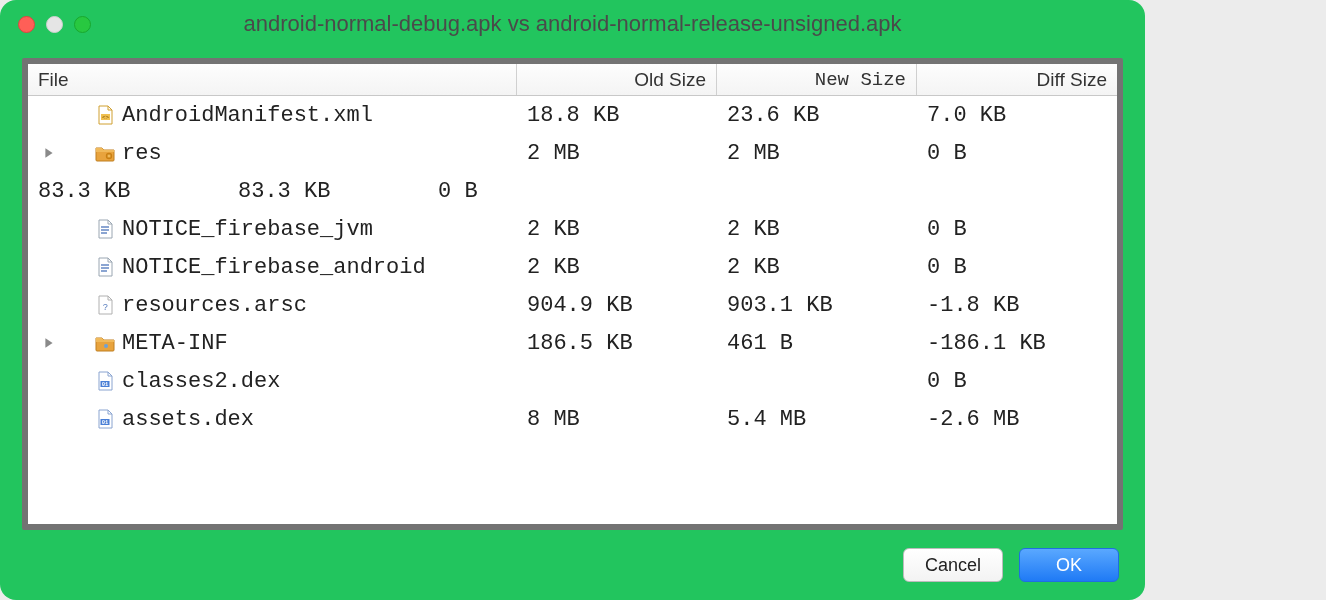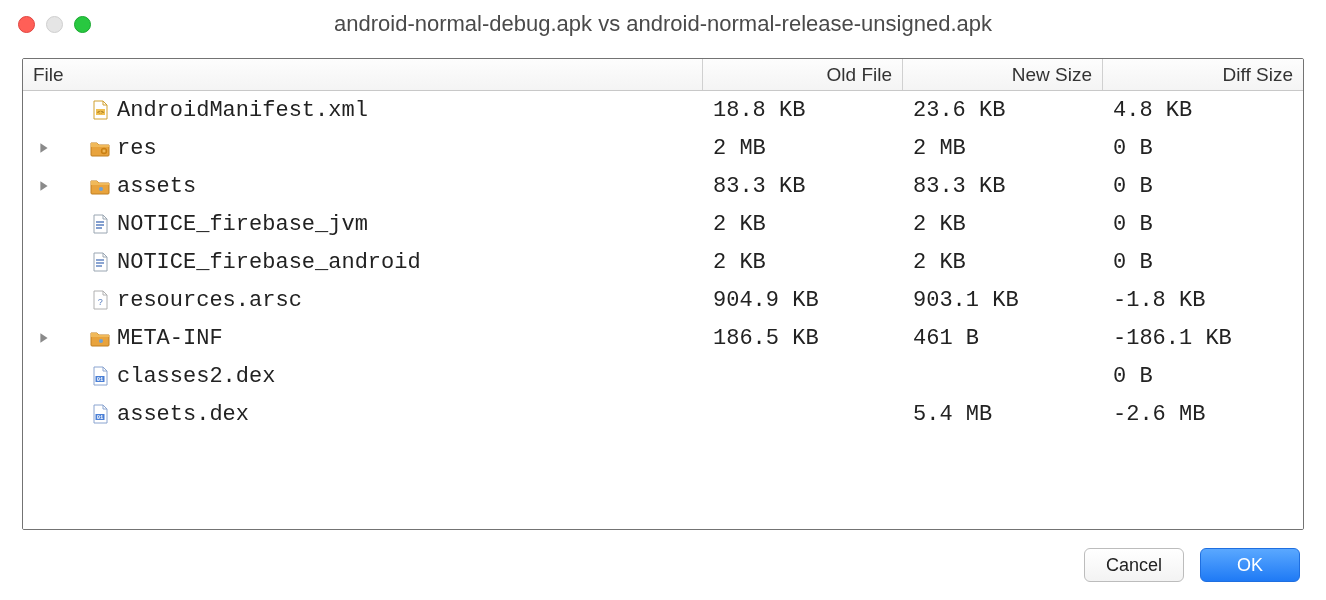--- a/index.html
+++ b/index.html
@@ -1,31 +1,31 @@
 <!DOCTYPE html>
 <html><head>
 <meta charset="utf-8">
 <style>
   html,body{margin:0;padding:0;width:1326px;height:600px;font-family:"Helvetica Neue",Helvetica,Arial,sans-serif;font-size:20px;color:#222;background:#ececec;overflow:hidden;}
   *{box-sizing:border-box;}
-  .window{width:1326px;height:600px;background:#ffffff;display:flex;flex-direction:column;}
+  .window{width:1145px;height:600px;background:#22c55e;display:flex;flex-direction:column;border-radius:16px;}
   .titlebar{height:48px;display:flex;align-items:center;position:relative;border-top-left-radius:8px;border-top-right-radius:8px;}
   .traffic{display:flex;align-items:center;gap:11px;margin-left:18px;}
   .dot{width:17px;height:17px;border-radius:50%;}
   .dot.close{background:#ff5f57;border:1px solid #e04440;}
   .dot.min{background:#e5e5e5;border:1px solid #cfcfcf;}
   .dot.zoom{background:#28c840;border:1px solid #18a82f;}
   .title{position:absolute;left:0;right:0;text-align:center;font-size:22px;color:#4a4a4a;font-weight:400;pointer-events:none;}
-  .content{flex:1;margin:10px 22px 0 22px;background:#fff;border:1px solid #737373;border-radius:2px;display:flex;flex-direction:column;overflow:hidden;}
+  .content{flex:1;margin:10px 22px 0 22px;background:#fff;border:6px solid #737373;border-radius:2px;display:flex;flex-direction:column;overflow:hidden;}
   .thead{display:flex;height:32px;background:linear-gradient(#fdfdfd,#f4f4f4);border-bottom:1px solid #c8c8c8;font-size:19px;color:#333;}
   .th{display:flex;align-items:center;padding:0 10px;border-right:1px solid #d0d0d0;}
   .th:last-child{border-right:none;}
   .col-file{flex:1;justify-content:flex-start;}
   .col-old{width:200px;justify-content:flex-end;}
-  .col-new{width:200px;justify-content:flex-end;}
+  .col-new{width:200px;justify-content:flex-end;font-family:Liberation Mono, monospace;}
   .col-diff{width:200px;justify-content:flex-end;text-align:right;}
   .tbody{flex:1;overflow:auto;background:#fff;}
   .row{display:flex;height:38px;align-items:center;font-size:22px;font-family:Liberation Mono, monospace;}
   .cell{padding:0 10px;}
   .cell.file{flex:1;display:flex;align-items:center;gap:6px;}
   .cell.num{width:200px;text-align:left;}
   .expander{width:22px;display:flex;align-items:center;justify-content:center;color:#8a8a8a;}
   .expander svg{width:12px;height:12px;fill:#8a8a8a;}
   .indent{width:22px;}
   .icon{width:22px;height:22px;display:flex;align-items:center;justify-content:center;}
@@ -45,42 +45,42 @@
       <div class="dot close"></div>
       <div class="dot min"></div>
       <div class="dot zoom"></div>
     </div>
     <div class="title">android-normal-debug.apk vs android-normal-release-unsigned.apk</div>
   </div>
 
   <div class="content">
     <div class="thead">
       <div class="th col-file">File</div>
-      <div class="th col-old">Old File</div>
+      <div class="th col-old">Old Size</div>
       <div class="th col-new">New Size</div>
       <div class="th col-diff">Diff Size</div>
     </div>
     <div class="tbody" id="tbody">
         <div class="row">
           <div class="cell file">
             <span class="expander"></span>
             <span class="indent"></span>
             <span class="icon">
               <svg viewBox="0 0 20 20">
                 <path d="M4 1h9l4 4v14H4z" fill="#fff" stroke="#d0a030" stroke-width="1"></path>
                 <path d="M13 1v4h4" fill="none" stroke="#d0a030" stroke-width="1"></path>
                 <rect x="6" y="9" width="9" height="6" fill="#f0c050"></rect>
                 <text x="10.5" y="14" font-size="6" text-anchor="middle" fill="#7a4d00">&lt;&gt;</text>
               </svg>
             </span>
             <span class="filename">AndroidManifest.xml</span>
           </div>
           <div class="cell num">18.8 KB</div>
           <div class="cell num">23.6 KB</div>
-          <div class="cell num">4.8 KB</div>
+          <div class="cell num">7.0 KB</div>
         </div>
         <div class="row">
           <div class="cell file">
             <span class="expander">
               <svg viewBox="0 0 10 10">
                 <path d="M2 1l6 4-6 4z"></path>
               </svg>
             </span>
             <span class="indent"></span>
             <span class="icon">
@@ -91,36 +91,20 @@
                 <rect x="12.6" y="11.6" width="2.8" height="2.8" fill="#f0b95a"></rect>
               </svg>
             </span>
             <span class="filename">res</span>
           </div>
           <div class="cell num">2 MB</div>
           <div class="cell num">2 MB</div>
           <div class="cell num">0 B</div>
         </div>
         <div class="row">
-          <div class="cell file">
-            <span class="expander">
-              <svg viewBox="0 0 10 10">
-                <path d="M2 1l6 4-6 4z"></path>
-              </svg>
-            </span>
-            <span class="indent"></span>
-            <span class="icon">
-              <svg viewBox="0 0 20 20">
-                <path d="M1 5h6l2 2h10v10a1 1 0 0 1-1 1H2a1 1 0 0 1-1-1z" fill="#e8a33d" stroke="#c07e20" stroke-width="1"></path>
-                <path d="M1 5h6l2 2h10v2H1z" fill="#f0b95a"></path>
-                <circle cx="11" cy="13" r="2" fill="#6fa1d6"></circle>
-              </svg>
-            </span>
-            <span class="filename">assets</span>
-          </div>
           <div class="cell num">83.3 KB</div>
           <div class="cell num">83.3 KB</div>
           <div class="cell num">0 B</div>
         </div>
         <div class="row">
           <div class="cell file">
             <span class="expander"></span>
             <span class="indent"></span>
             <span class="icon">
               <svg viewBox="0 0 20 20">
@@ -217,20 +201,21 @@
             <span class="icon">
               <svg viewBox="0 0 20 20">
                 <path d="M4 1h9l4 4v14H4z" fill="#fff" stroke="#8aa4d0" stroke-width="1"></path>
                 <path d="M13 1v4h4" fill="none" stroke="#8aa4d0" stroke-width="1"></path>
                 <rect x="5.5" y="10" width="9" height="6" fill="#4a7fd6"></rect>
                 <text x="10" y="14.8" font-size="5.5" text-anchor="middle" fill="#fff" font-weight="bold">01</text>
               </svg>
             </span>
             <span class="filename">assets.dex</span>
           </div>
+          <div class="cell num">8 MB</div>
           <div class="cell num">5.4 MB</div>
           <div class="cell num">-2.6 MB</div>
         </div>
       </div>
   </div>
 
   <div class="footer">
     <div class="btn cancel">Cancel</div>
     <div class="btn ok">OK</div>
   </div>

